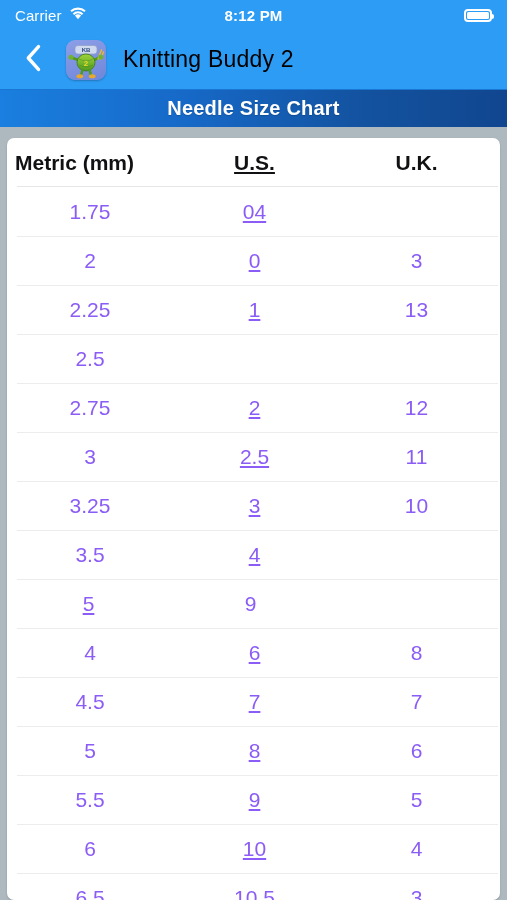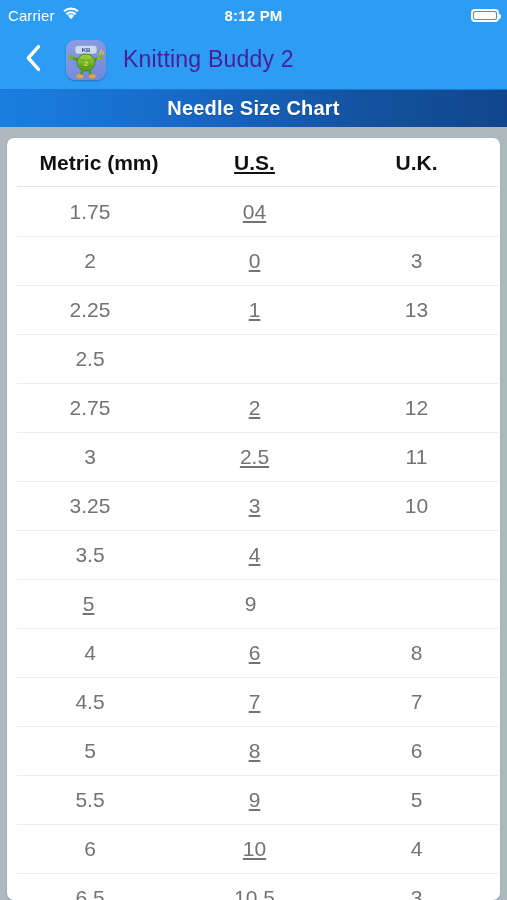--- a/index.html
+++ b/index.html
@@ -16,21 +16,21 @@
     position: relative;
     -webkit-font-smoothing: antialiased;
   }
 
   
   .status-bar {
     height: 30px;
     background: #2d9cf5;
     display: flex;
     align-items: center;
-    padding: 0 8px;
+    padding: 0 15px;
     position: relative;
   }
   .status-left {
     display: flex;
     align-items: center;
     gap: 7px;
   }
   .carrier-label {
     color: #ffffff;
     font-size: 15px;
@@ -102,21 +102,21 @@
     height: 40px;
     border-radius: 9px;
     margin-left: 16px;
     flex: 0 0 auto;
     overflow: hidden;
     position: relative;
     background: linear-gradient(160deg, #8f9fe8 0%, #7f93e0 45%, #6f87da 100%);
     box-shadow: 0 1px 2px rgba(0,0,0,0.25);
   }
   .nav-title {
-    color: #4c1d95;
+    color: #000000;
     font-size: 23px;
     font-weight: 500;
     margin-left: 17px;
     letter-spacing: 0.2px;
     white-space: nowrap;
   }
 
   
   .section-header {
     height: 38px;
@@ -175,35 +175,35 @@
     position: absolute;
     bottom: 0;
     left: 10px;
     right: 2px;
     height: 1px;
     background: #e6e6e8;
   }
 
   .cell {
     font-size: 21px;
-    color: #737373;
+    color: #8b5cf6;
     text-align: center;
   }
   .cell-metric { width: 166px; }
   .cell-us     { width: 163px; text-decoration: underline; }
   .cell-uk     { width: 161px; }
 
   .header-row .cell {
     font-weight: bold;
     font-size: 21px;
     color: #111114;
   }
   .header-row .cell-metric {
-    text-align: center;
-    padding-left: 18px;
+    text-align: left;
+    padding-left: 8px;
   }
 </style>
 </head>
 <body>
 
 <div class="status-bar">
   <div class="status-left">
     <span class="carrier-label">Carrier</span>
     <span class="wifi-icon">
       <svg width="18" height="13" viewBox="0 0 18 13">

